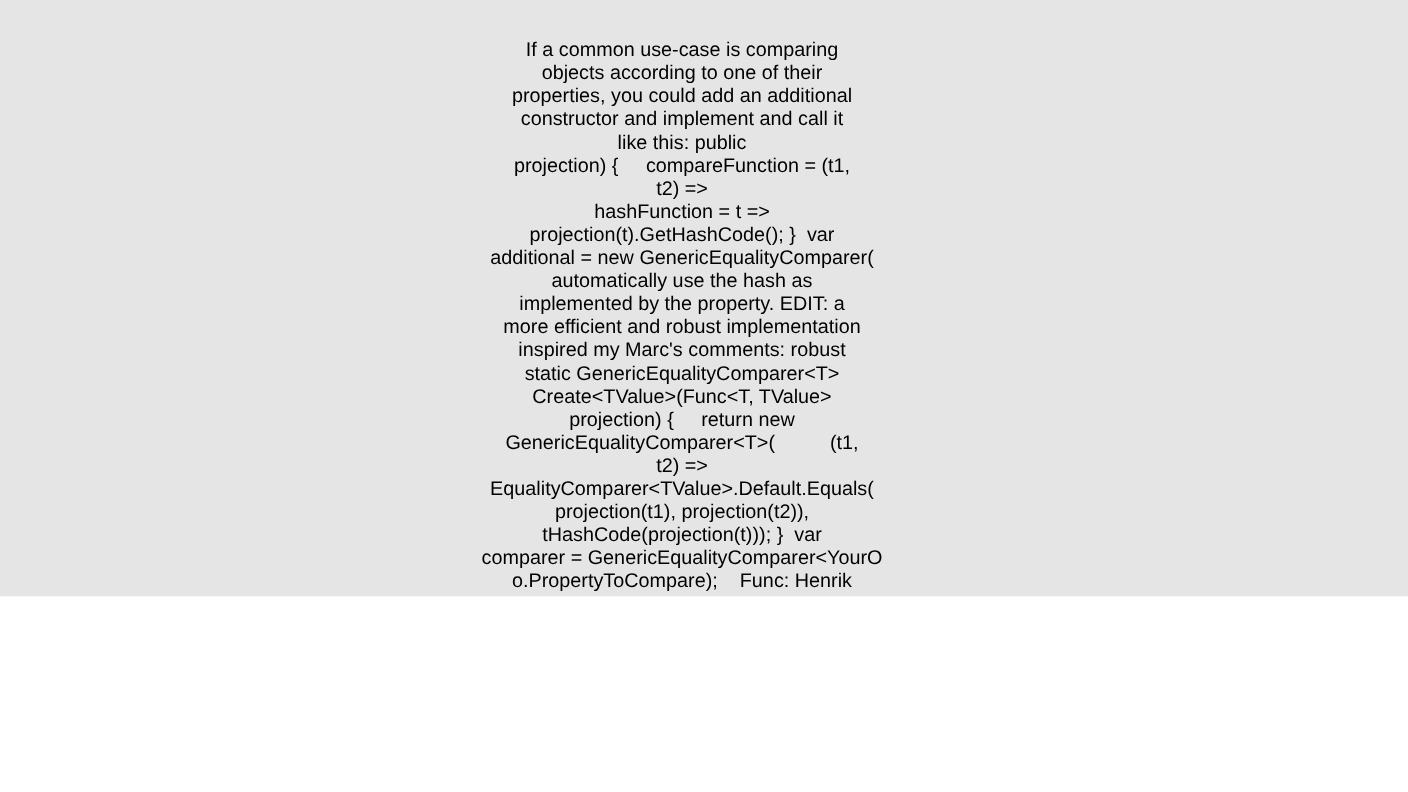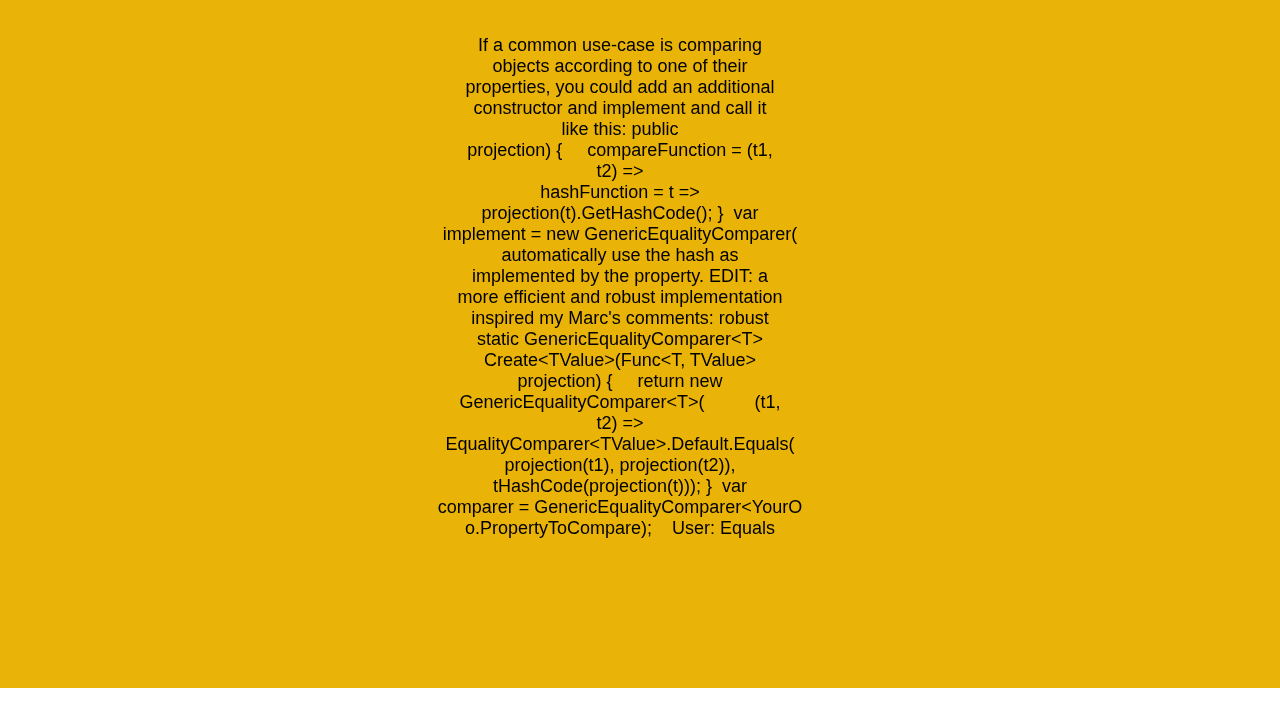--- a/index.html
+++ b/index.html
@@ -6,22 +6,22 @@
       margin: 0;
       padding: 0;
       background: #ffffff;
       width: 1280px;
       height: 720px;
       overflow: hidden;
     }
     .page {
       position: relative;
       width: 1280px;
-      height: 688px;
-      background: #eab308;
+      height: 542px;
+      background: #e5e5e5;
     }
     .text-block {
       position: absolute;
       left: 420px;
       top: 35px;
       width: 400px;
       text-align: center;
       font-family: "Liberation Sans", sans-serif;
       font-size: 18px;
       line-height: 21px;
@@ -39,29 +39,29 @@
   <div class="text-block">
     <span class="line">If a common use-case is comparing</span>
     <span class="line">objects according to one of their</span>
     <span class="line">properties, you could add an additional</span>
     <span class="line">constructor and implement and call it</span>
     <span class="line">like this: public</span>
     <span class="line">projection) {     compareFunction = (t1,</span>
     <span class="line">t2) =&gt;</span>
     <span class="line">hashFunction = t =&gt;</span>
     <span class="line">projection(t).GetHashCode(); }  var</span>
-    <span class="line">implement = new GenericEqualityComparer(</span>
+    <span class="line">additional = new GenericEqualityComparer(</span>
     <span class="line">automatically use the hash as</span>
     <span class="line">implemented by the property. EDIT: a</span>
     <span class="line">more efficient and robust implementation</span>
     <span class="line">inspired my Marc's comments: robust</span>
     <span class="line">static GenericEqualityComparer&lt;T&gt;</span>
     <span class="line">Create&lt;TValue&gt;(Func&lt;T, TValue&gt;</span>
     <span class="line">projection) {     return new</span>
     <span class="line">GenericEqualityComparer&lt;T&gt;(          (t1,</span>
     <span class="line">t2) =&gt;</span>
     <span class="line">EqualityComparer&lt;TValue&gt;.Default.Equals(</span>
     <span class="line">projection(t1), projection(t2)),</span>
     <span class="line">tHashCode(projection(t))); }  var</span>
     <span class="line">comparer = GenericEqualityComparer&lt;YourO</span>
-    <span class="line">o.PropertyToCompare);    User: Equals</span>
+    <span class="line">o.PropertyToCompare);    Func: Henrik</span>
   </div>
 </div>
 
 </body></html>

